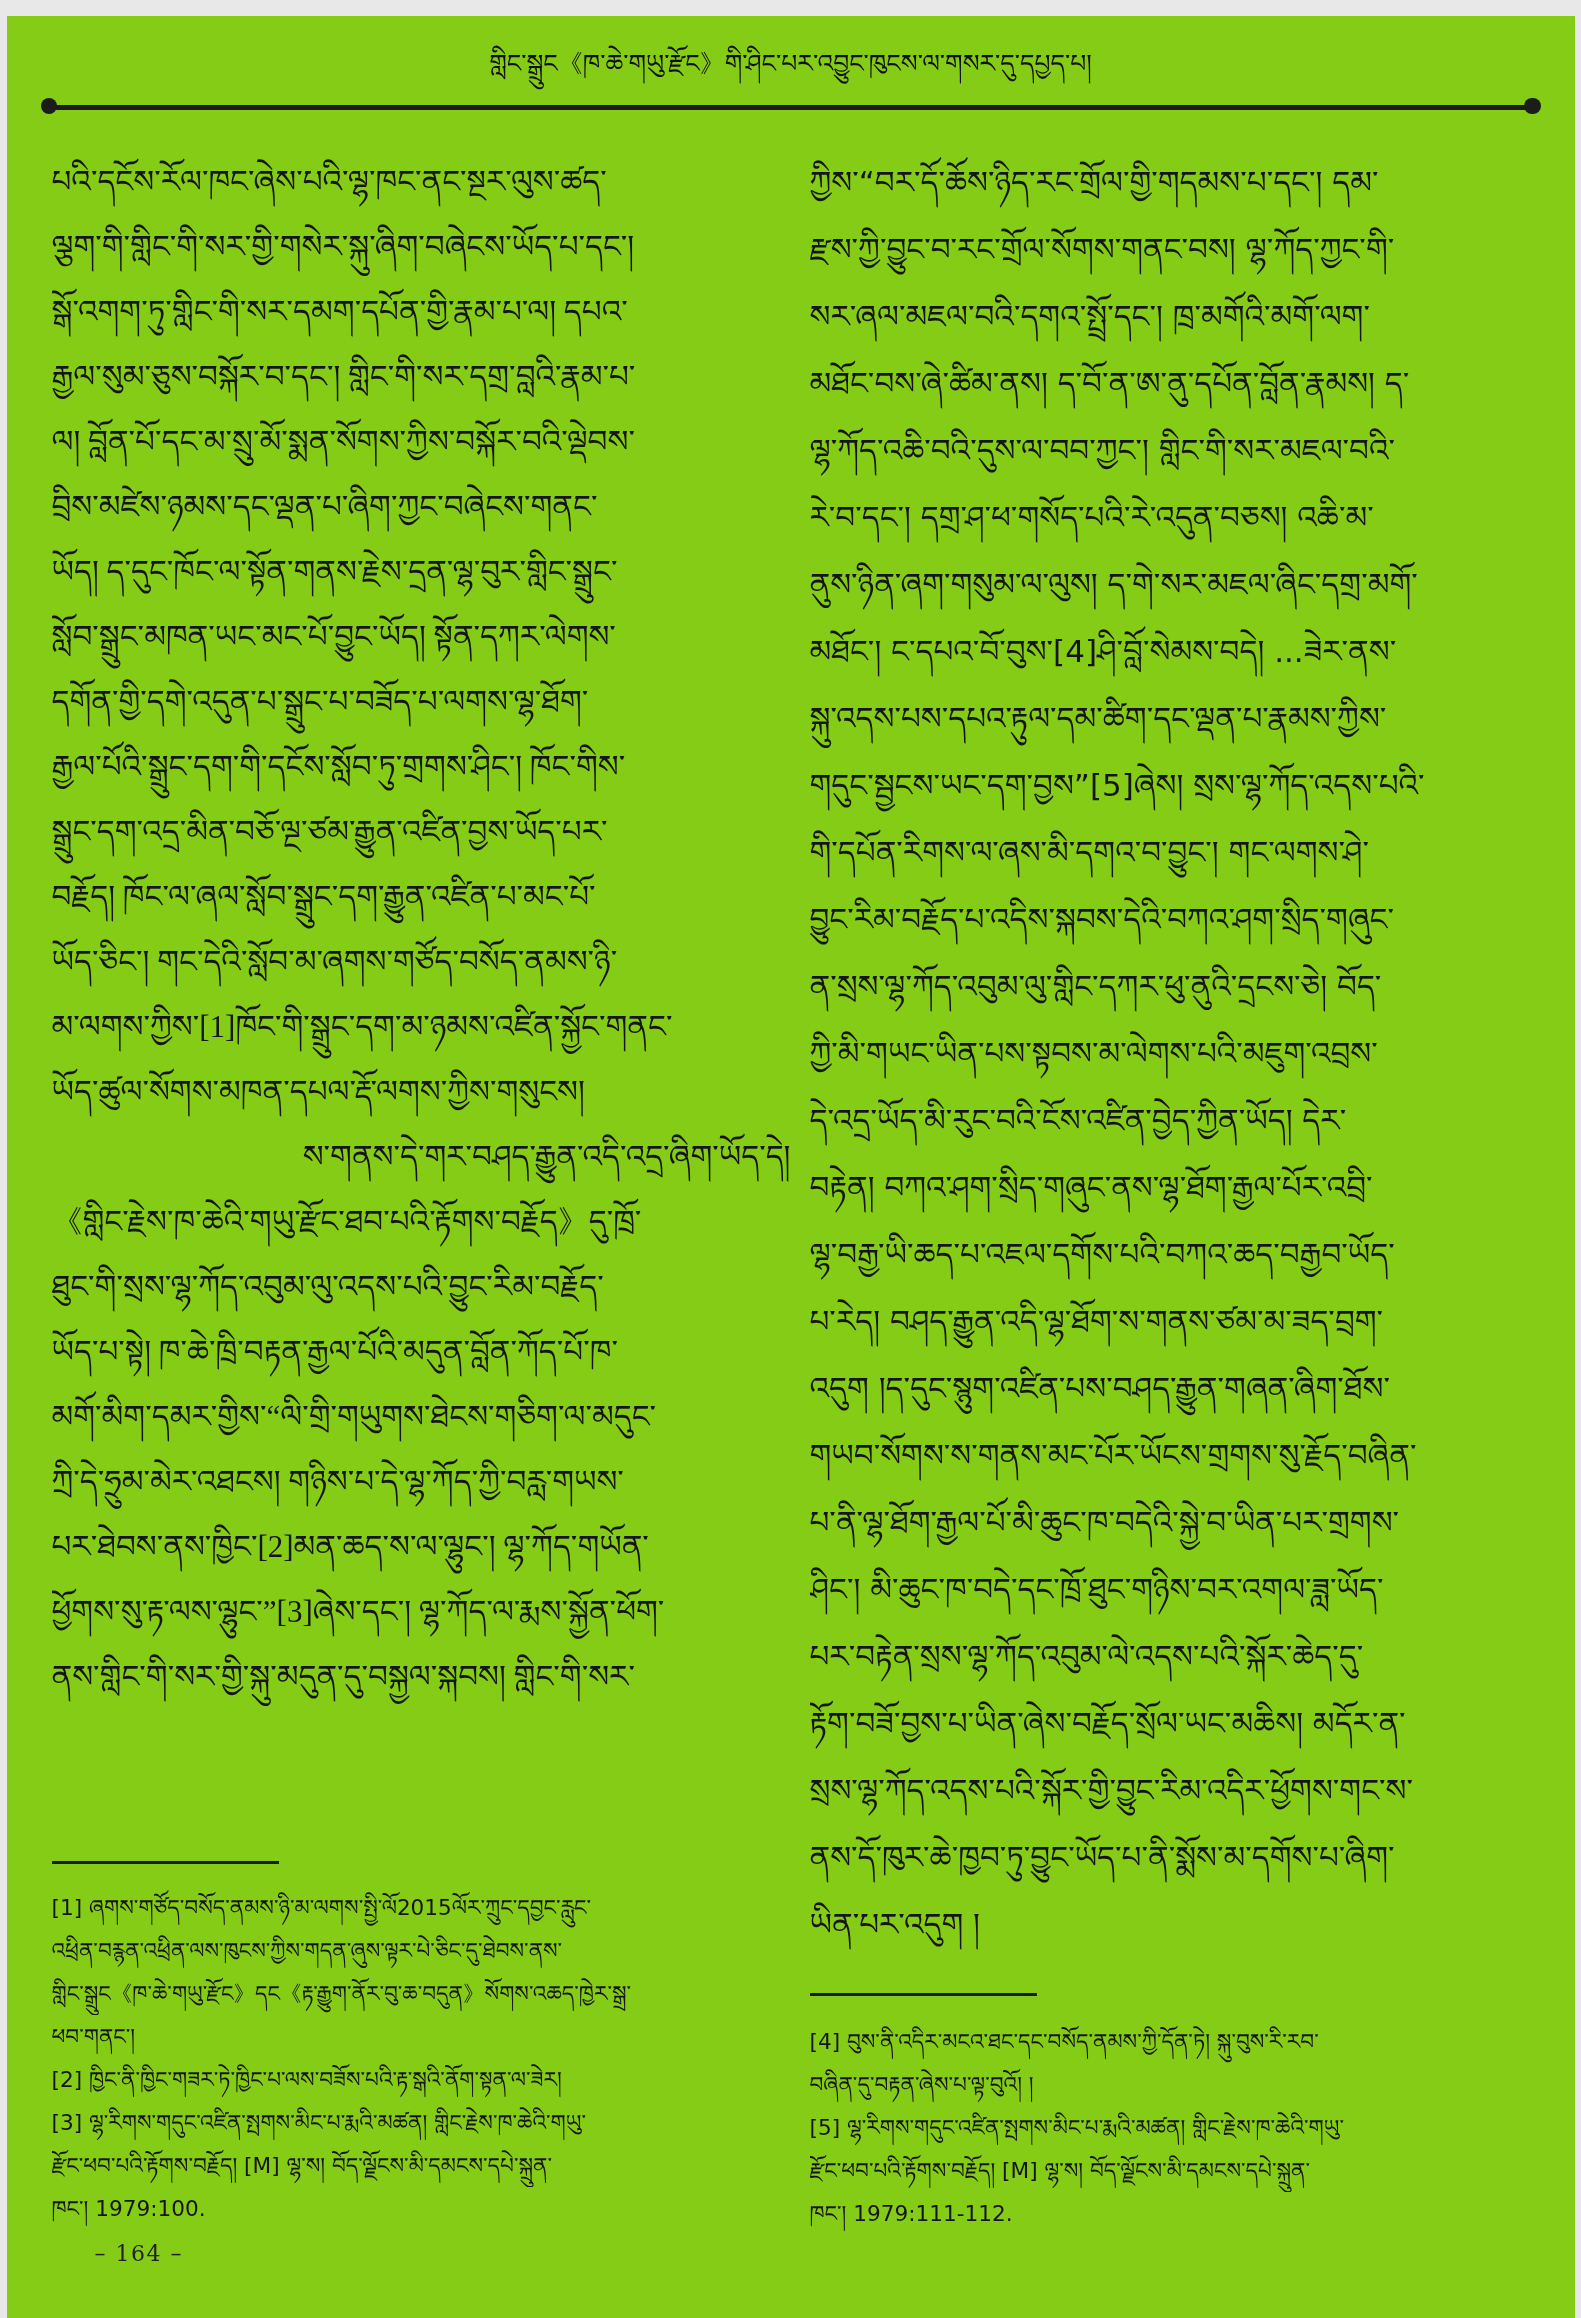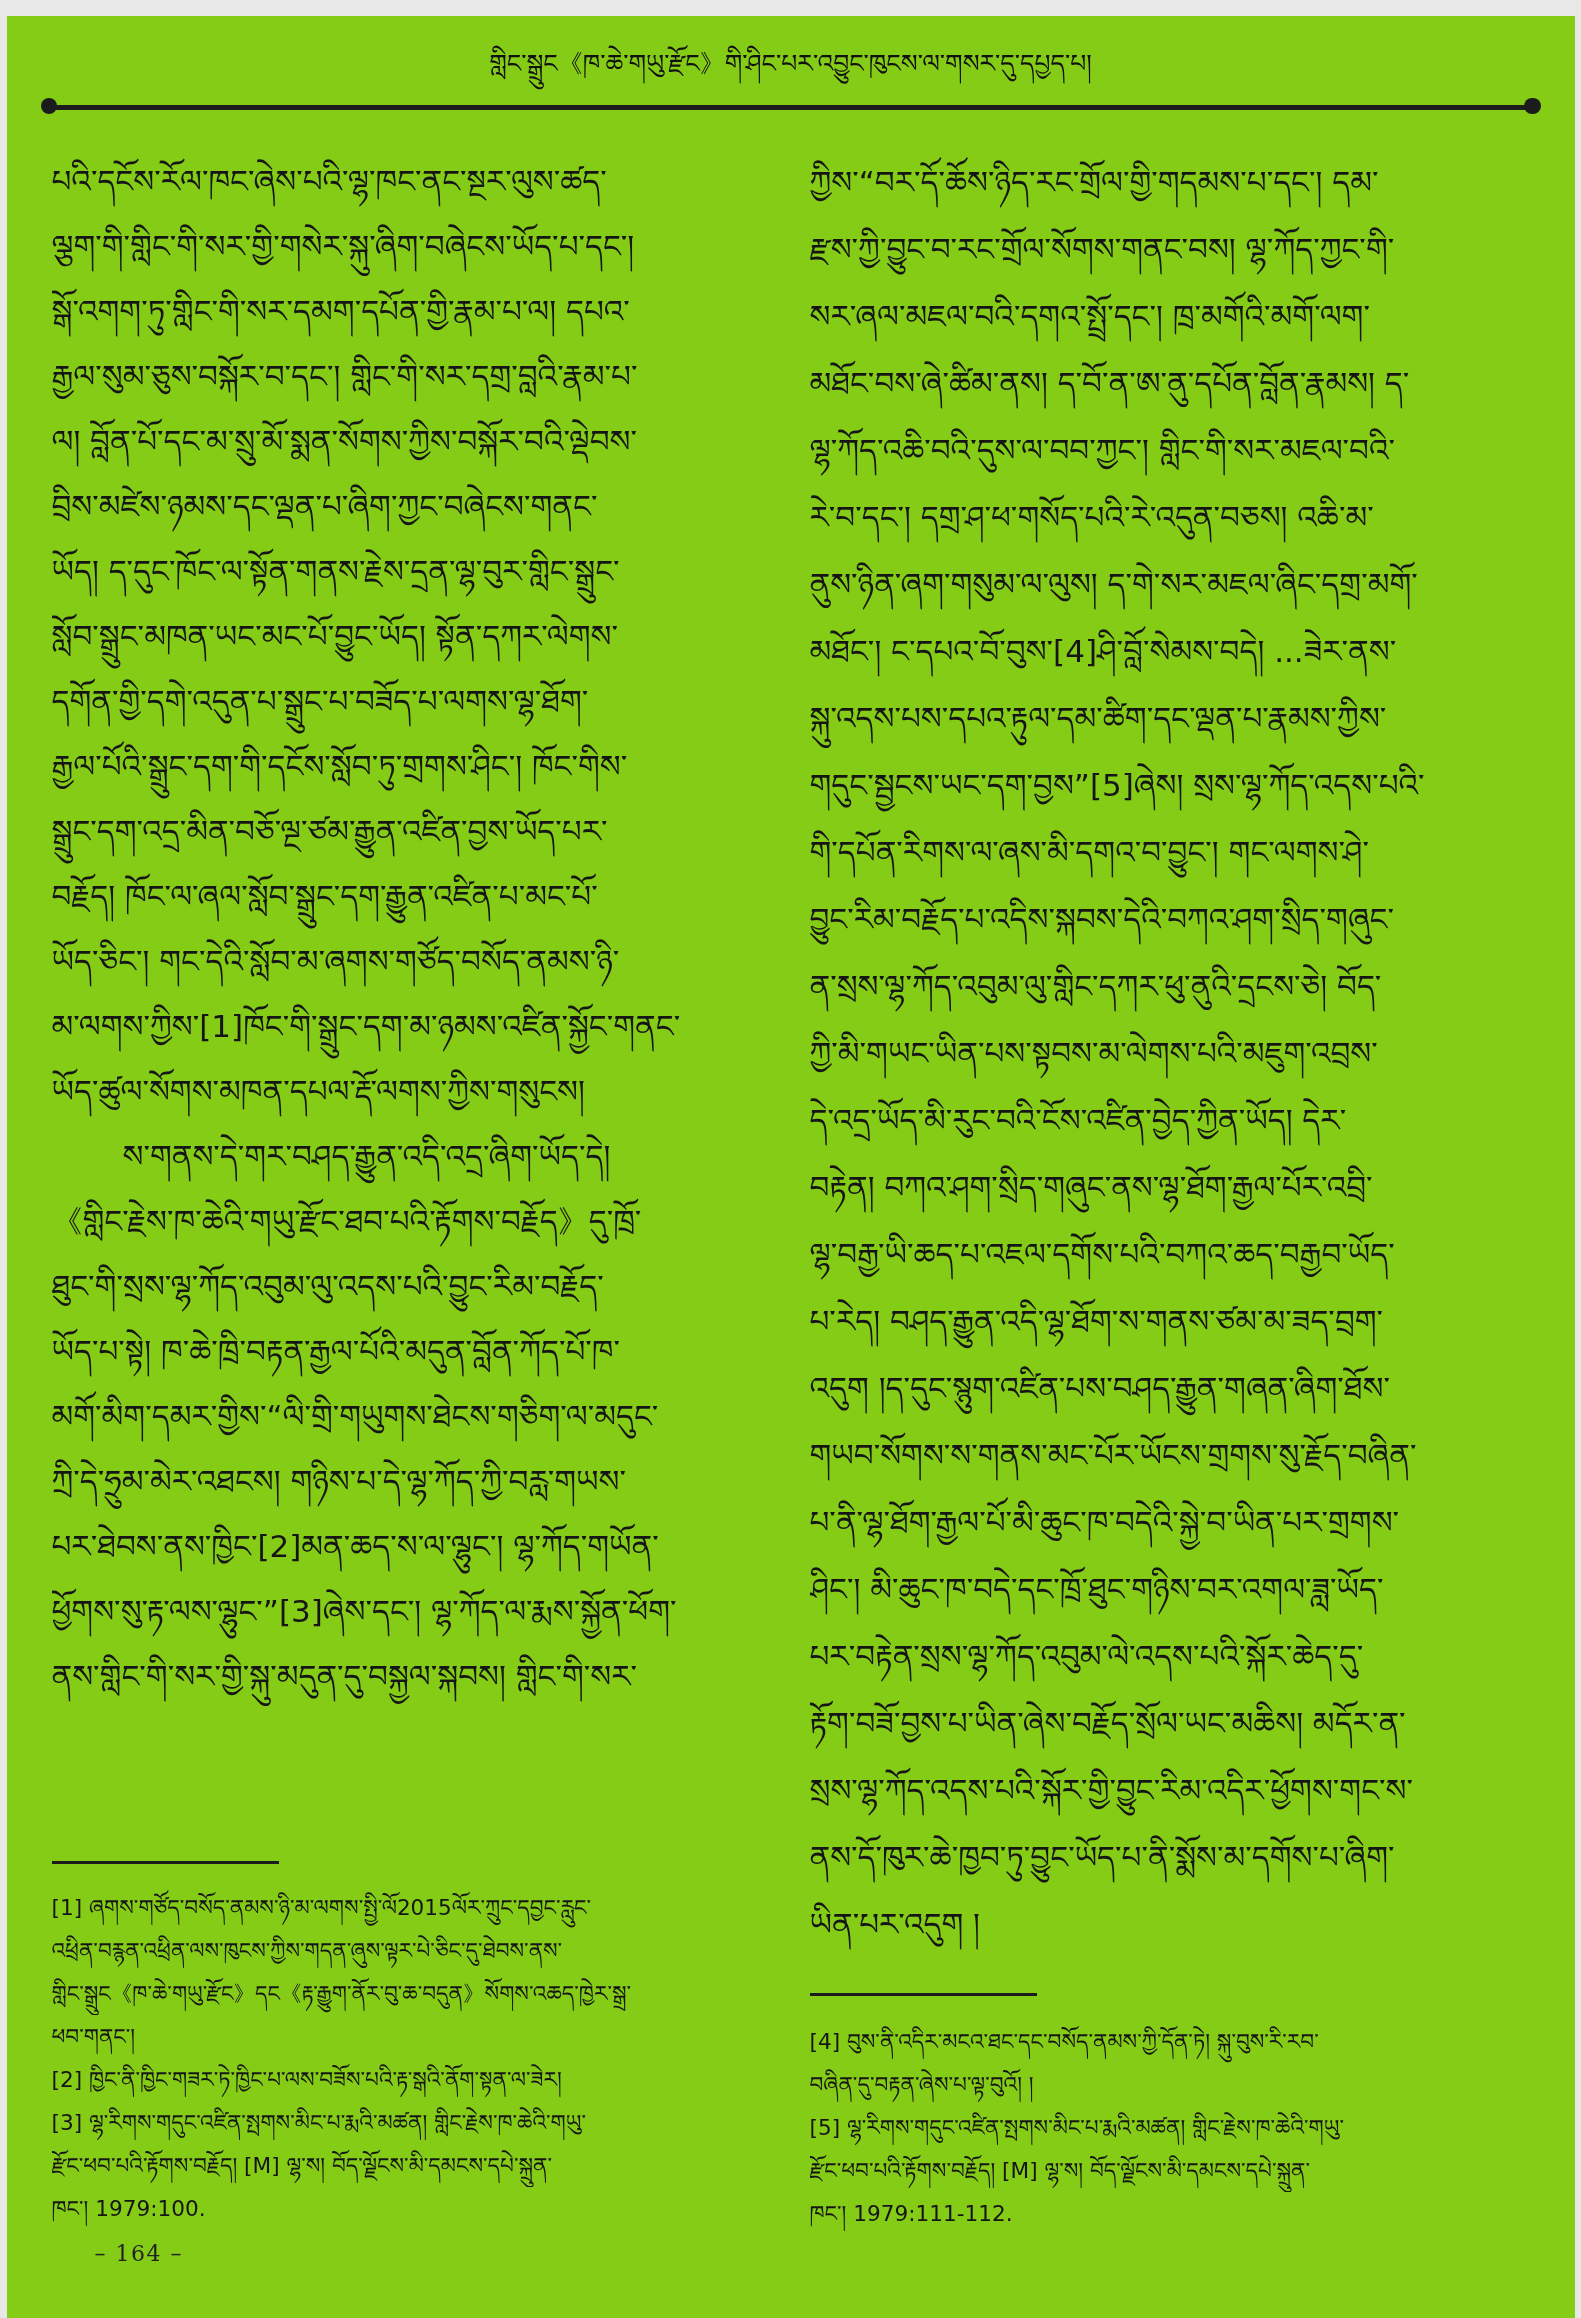--- a/index.html
+++ b/index.html
@@ -32,23 +32,23 @@
 
   .col { position:absolute; top:133px; width:739px; }
   .col-left  { left:45px;  }
   .col-right { left:803px; }
 
   .tline {
     font-size:31px;
     white-space:nowrap; overflow:hidden;
     color:#151515;
   }
-  .col-left  .tline { height:65px; line-height:65px; }
+  .col-left  .tline { height:65px; line-height:65px;font-family:Liberation Serif, serif; }
   .col-right .tline { height:67px; line-height:67px; }
-  .tline.indent { padding-left:71px; }
+  .tline.indent { padding-left:71px;text-align:right; }
 
   .fnsep {
     position:absolute;
     width:227px; height:3px; background:#1c1c1c;
   }
   .fnsep-left  { left:45px;   top:1845px; }
   .fnsep-right { left:803px; top:1977px; }
 
   .fn { position:absolute; width:739px; }
   .fn-left  { left:45px;   top:1870px; }

